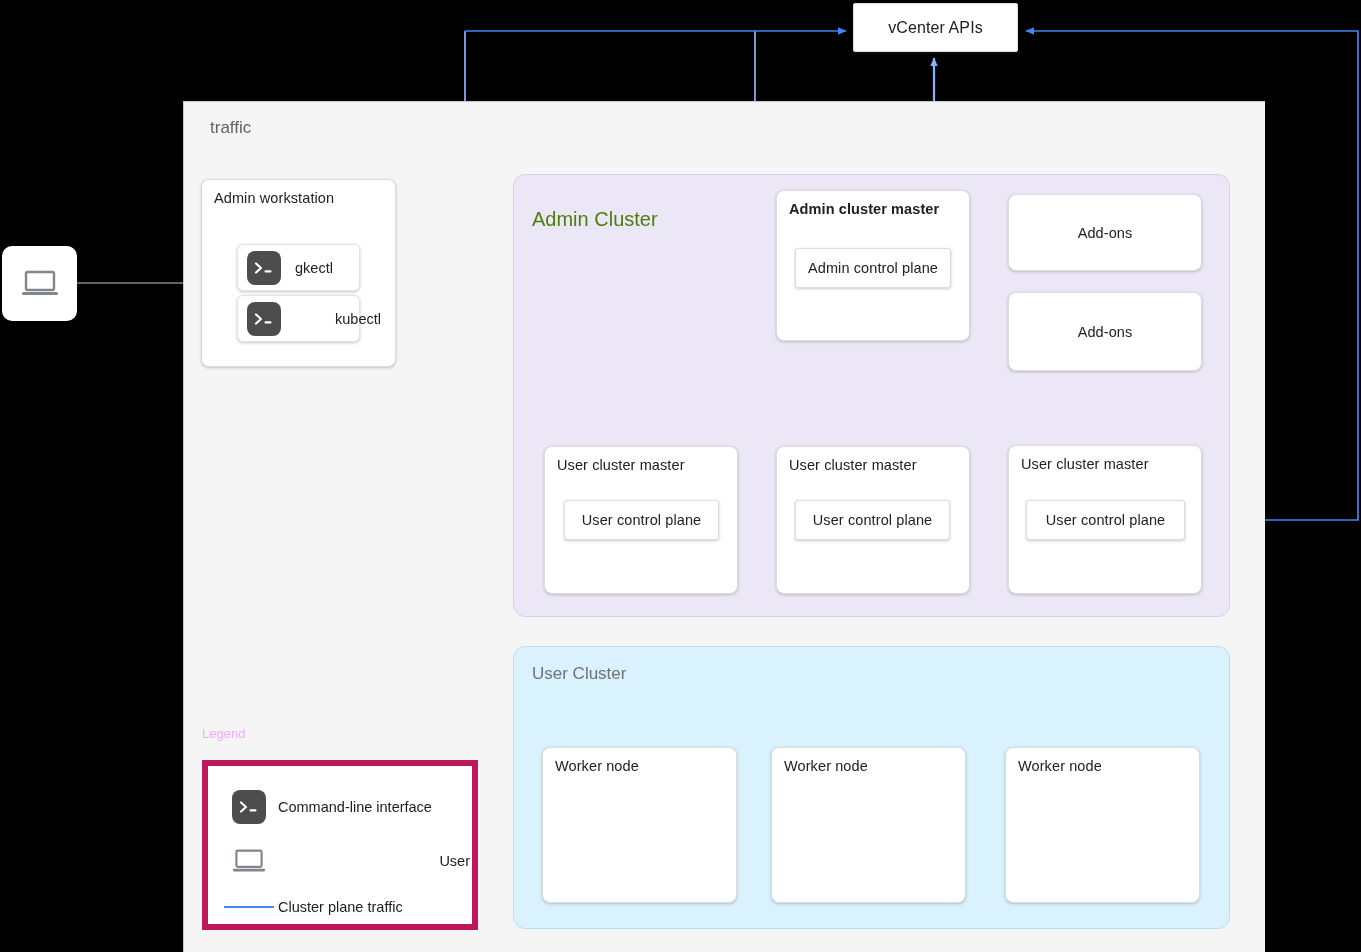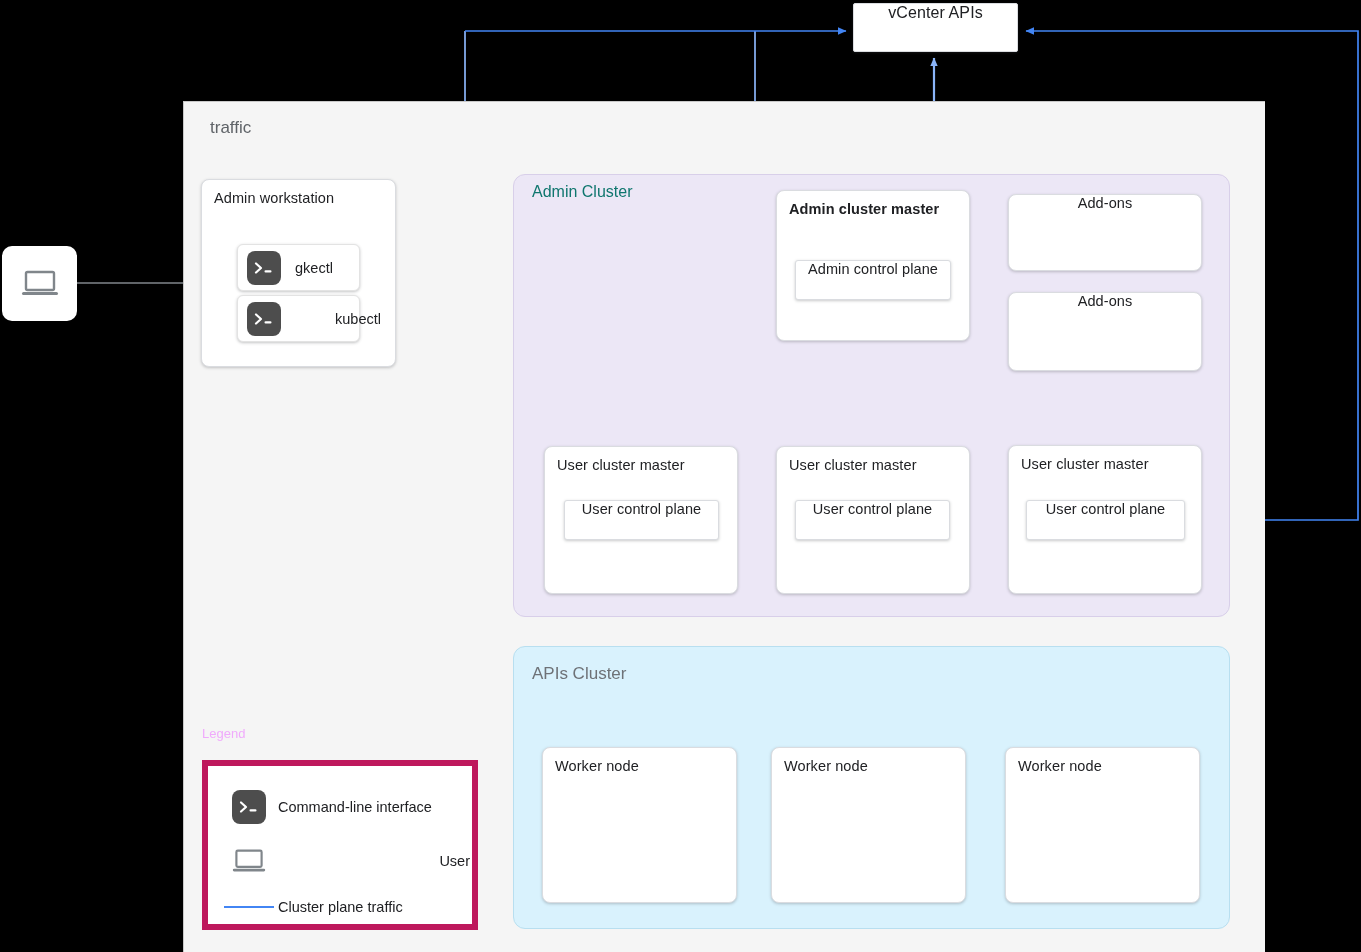--- a/index.html
+++ b/index.html
@@ -14,35 +14,35 @@
   
   .node{
     position:absolute;background:#ffffff;border:1px solid #dadce0;
     border-radius:8px;box-shadow:0 1px 3px rgba(60,64,67,.28);
     box-sizing:border-box;
   }
   .node .ttl{
     position:absolute;left:12px;top:10px;font-size:14.5px;color:#202124;
     letter-spacing:.1px;white-space:nowrap;
   }
-  .node.center{display:flex;align-items:flex-start;justify-content:center;}
+  .node.center{display:flex;align-items:center;justify-content:center;}
   .node.center .ttl{position:static;left:auto;top:auto;}
 
   
   .region{position:absolute;box-sizing:border-box;}
   #vsphere{
     left:183px;top:101px;width:1082px;height:851px;
     background:#f5f5f5;border:1px solid #c8c8c8;border-right:none;border-bottom:none;
   }
   #vsphere .rgn-label{position:absolute;left:26px;top:16px;font-size:17px;color:#5f6368;}
   #admincluster{
     left:513px;top:174px;width:717px;height:443px;
     background:#ece7f6;border:1px solid #d8cfe9;border-radius:12px;
   }
-  #admincluster .rgn-label{position:absolute;left:18px;top:8px;font-size:16px;color:#0f766e;}
+  #admincluster .rgn-label{position:absolute;left:18px;top:33px;font-size:20px;color:#4d7c0f;}
   #usercluster{
     left:513px;top:646px;width:717px;height:283px;
     background:#d9f2fd;border:1px solid #b8dff0;border-radius:12px;
   }
   #usercluster .rgn-label{position:absolute;left:18px;top:17px;font-size:17px;color:#6e7277;}
 
   
   .chip{
     position:absolute;background:#fff;border:1px solid #e3e3e3;border-radius:6px;
     box-shadow:0 1px 3px rgba(60,64,67,.3);display:flex;align-items:center;
@@ -148,21 +148,21 @@
 
   <div class="region" id="vsphere">
     <span class="rgn-label">traffic</span>
   </div>
 
   <div class="region" id="admincluster">
     <span class="rgn-label">Admin Cluster</span>
   </div>
 
   <div class="region" id="usercluster">
-    <span class="rgn-label">APIs Cluster</span>
+    <span class="rgn-label">User Cluster</span>
   </div>
 
   <div class="node" style="left:201px;top:179px;width:195px;height:188px;">
     <span class="ttl">Admin workstation</span>
   </div>
 
   <div class="chip" style="left:237px;top:244px;width:123px;height:47px;">
     <span class="termicon" style="margin-left:9px;">
       <svg width="20" height="14" viewBox="0 0 20 14">
         <path d="M2,2.5 L7,7 L2,11.5" fill="none" stroke="#fff" stroke-width="2.2" stroke-linecap="round" stroke-linejoin="round"></path>
@@ -178,21 +178,21 @@
         <path d="M2,2.5 L7,7 L2,11.5" fill="none" stroke="#fff" stroke-width="2.2" stroke-linecap="round" stroke-linejoin="round"></path>
         <rect x="10.5" y="9.2" width="7" height="2.3" rx="1.1" fill="#fff"></rect>
       </svg>
     </span>
     <span class="lbl">kubectl</span>
   </div>
 
   <div class="node" style="left:776px;top:190px;width:194px;height:151px;font-weight:bold;">
     <span class="ttl">Admin cluster master</span>
   </div>
-  <div class="node center" style="left:795px;top:248px;width:156px;height:40px;border-radius:3px;margin-top:12px;">
+  <div class="node center" style="left:795px;top:248px;width:156px;height:40px;border-radius:3px;">
     <span class="ttl">Admin control plane</span>
   </div>
 
   <div class="node center" style="left:1008px;top:194px;width:194px;height:77px;">
     <span class="ttl">Add-ons</span>
   </div>
   <div class="node center" style="left:1008px;top:292px;width:194px;height:79px;">
     <span class="ttl">Add-ons</span>
   </div>
 

